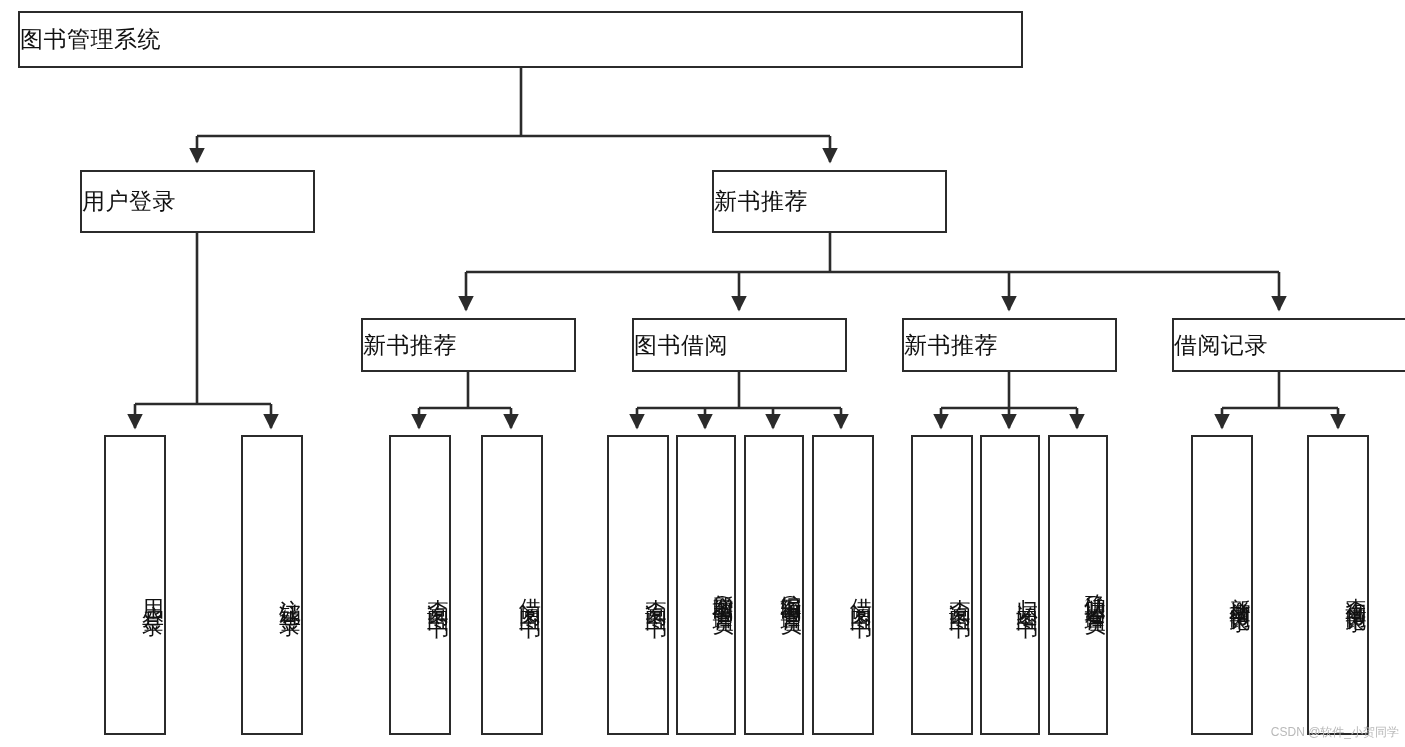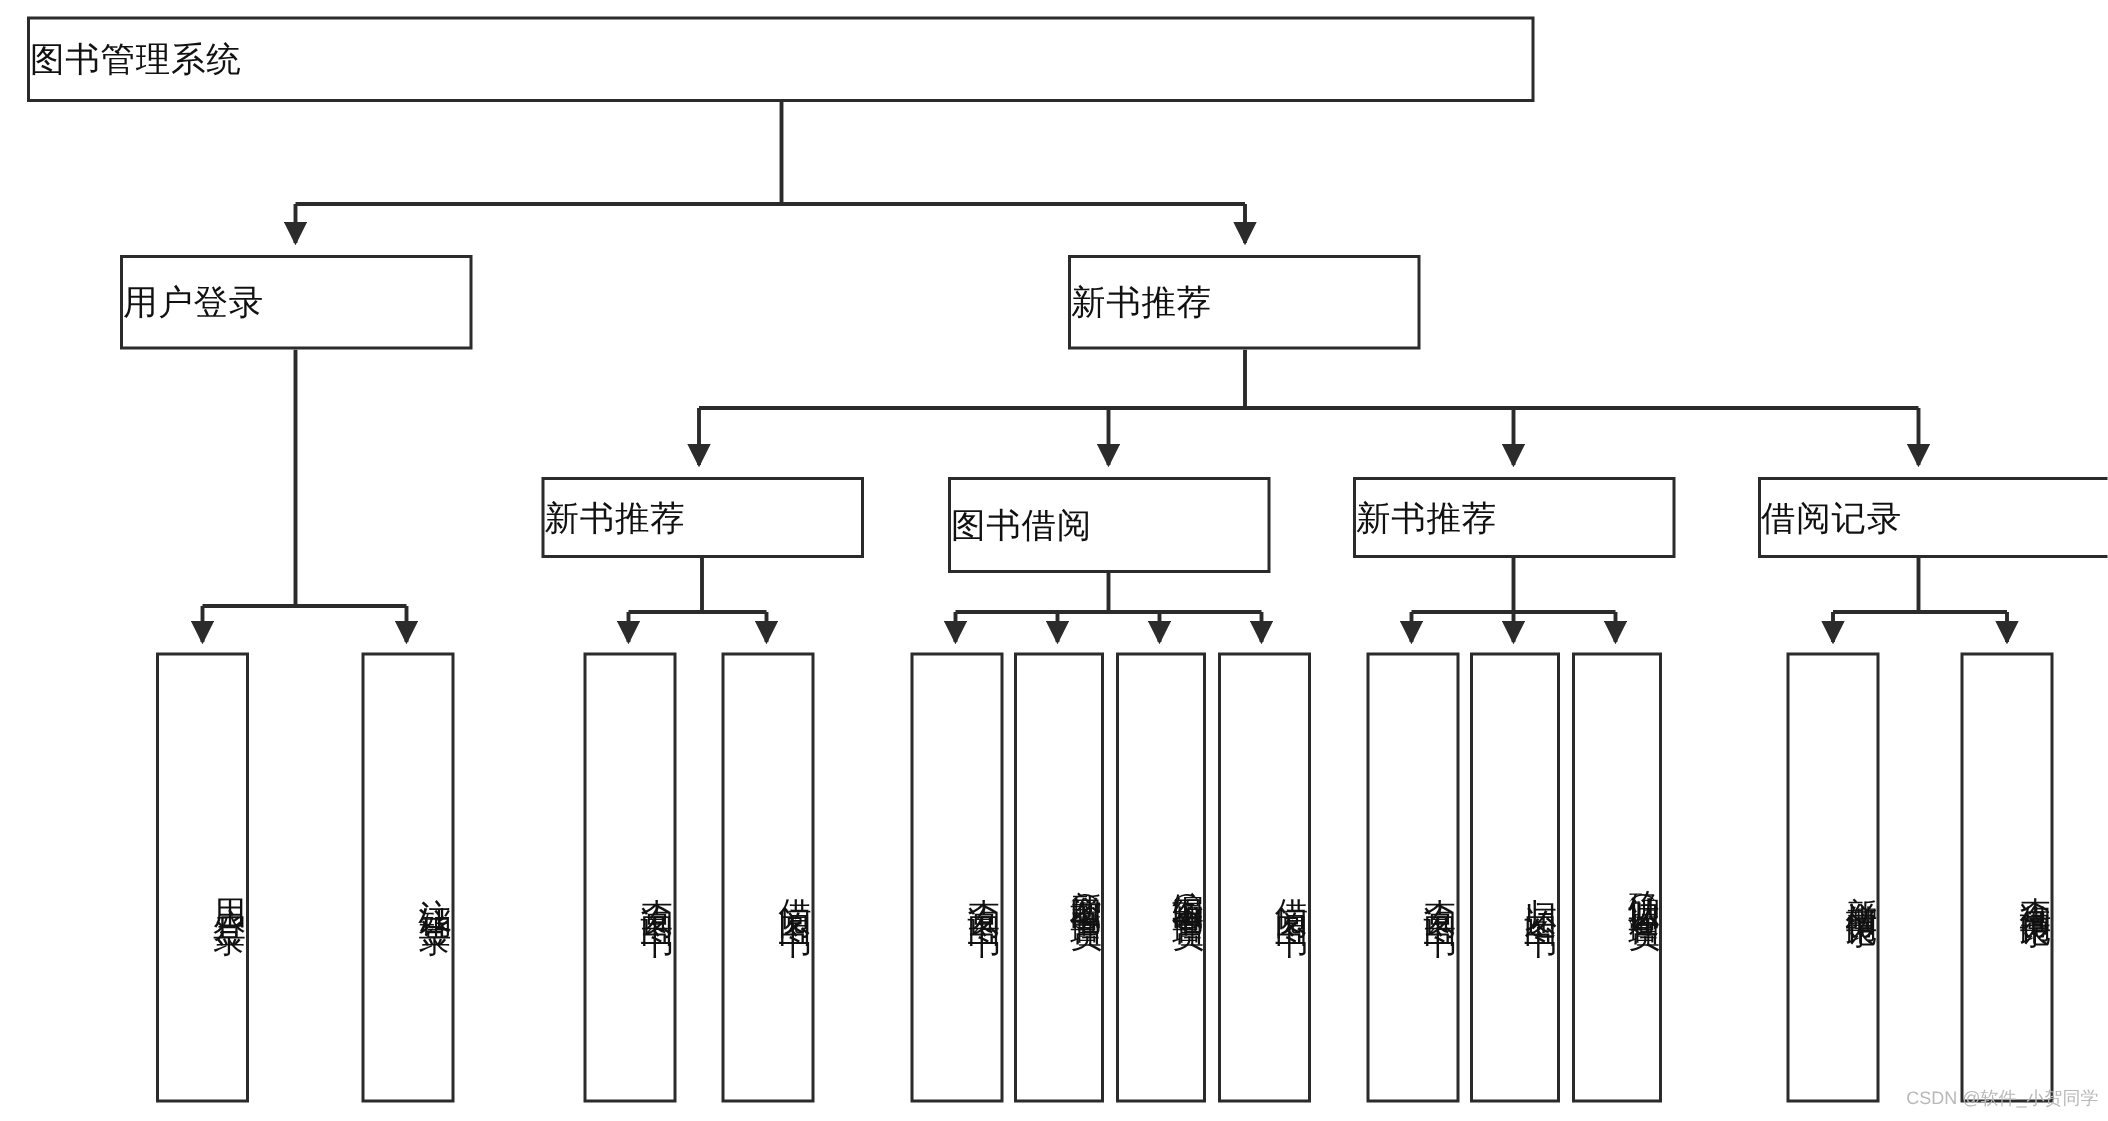--- a/index.html
+++ b/index.html
@@ -122,21 +122,21 @@
   <div class="node h" style="left:80px;top:170px;width:235px;height:63px;">
     <span class="label">用户登录</span>
   </div>
   <div class="node h" style="left:712px;top:170px;width:235px;height:63px;">
     <span class="label">新书推荐</span>
   </div>
 
   <div class="node h" style="left:361px;top:318px;width:215px;height:54px;font-family:Liberation Serif, serif;">
     <span class="label">新书推荐</span>
   </div>
-  <div class="node h" style="left:632px;top:318px;width:215px;height:64px;">
+  <div class="node h" style="left:632px;top:318px;width:215px;height:54px;">
     <span class="label">图书借阅</span>
   </div>
   <div class="node h" style="left:902px;top:318px;width:215px;height:54px;">
     <span class="label">新书推荐</span>
   </div>
   <div class="node h" style="left:1172px;top:318px;width:251px;height:54px;">
     <span class="label">借阅记录</span>
   </div>
 
   <div class="node v" style="left:104px;top:435px;width:62px;height:300px;">

